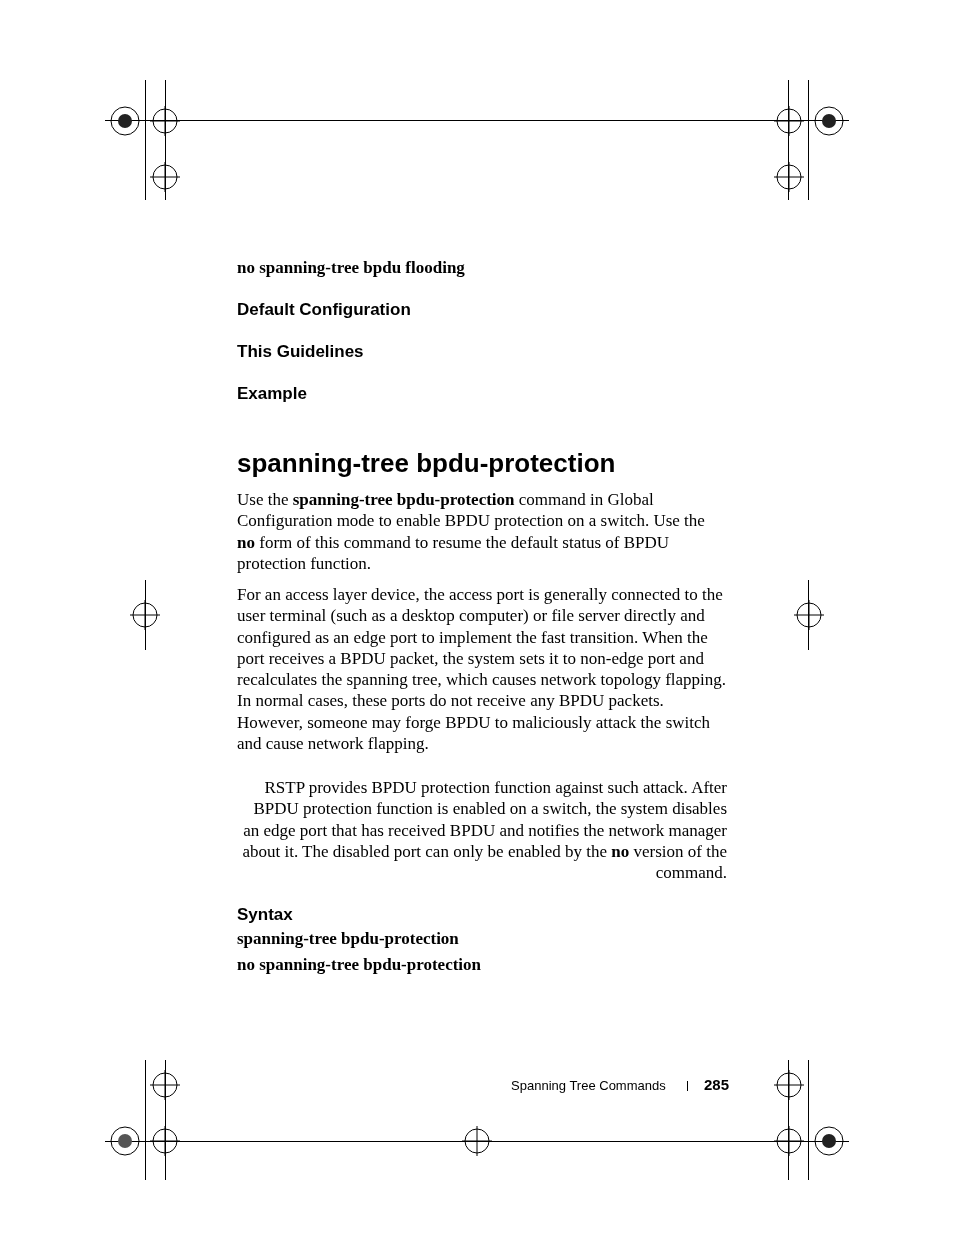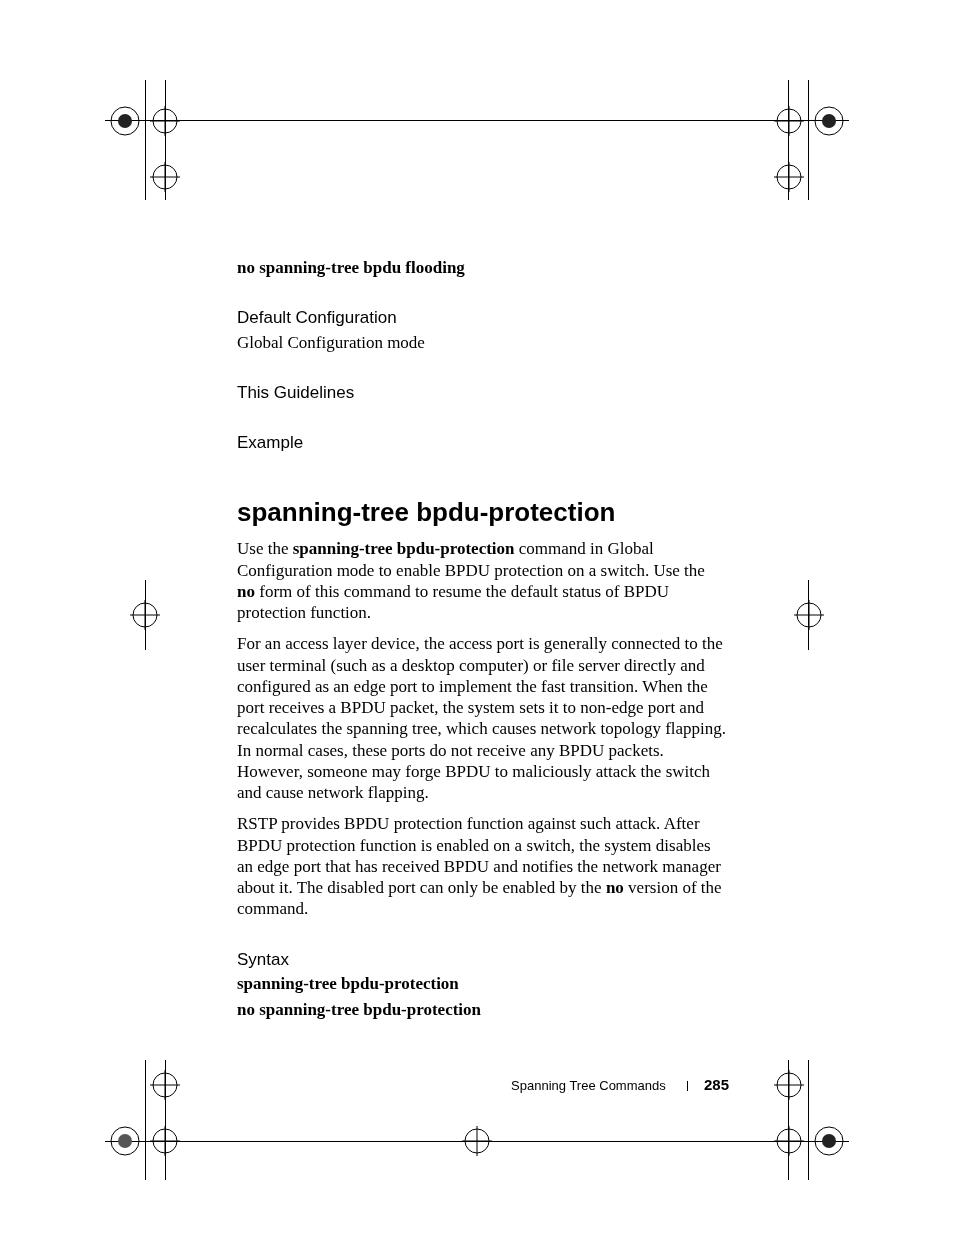--- a/index.html
+++ b/index.html
@@ -26,23 +26,23 @@
   }
   .body-text {
     font-size: 17px;
     line-height: 1.25;
     margin: 0 0 8px 0;
     font-weight: 400;
   }
   .body-text .bold { font-weight: 700; }
   .section-head {
     font-family: "Helvetica Neue", Arial, sans-serif;
-    font-weight: 400;
+    font-weight: 700;
     font-size: 17px;
-    margin: 30px 0 4px 0;
+    margin: 22px 0 4px 0;
   }
   .topic-head {
     font-family: "Helvetica Neue", Arial, sans-serif;
     font-weight: 700;
     font-size: 26px;
     margin: 44px 0 10px 0;
     letter-spacing: 0px;
   }
   .first-head { margin-top: 0; }
   .syntax-line {
@@ -220,35 +220,34 @@
         </svg>
     </div>
   </div>
 
   <div class="content">
 
     <p class="syntax-line first-head">no spanning-tree bpdu flooding</p>
 
     <h3 class="section-head">Default Configuration</h3>
 
-    <p class="body-text">Global Configuration mode</p>
 
     <h3 class="section-head">This Guidelines</h3>
 
     <h3 class="section-head">Example</h3>
 
     <h2 class="topic-head">spanning-tree bpdu-protection</h2>
 
     <p class="body-text">
       <span>Use the </span><span class="bold">spanning-tree bpdu-protection</span><span> command in Global Configuration mode to enable BPDU protection on a switch. Use the </span><span class="bold">no</span><span> form of this command to resume the default status of BPDU protection function.</span>
     </p>
 
     <p class="body-text" style="margin-top:10px;">For an access layer device, the access port is generally connected to the user terminal (such as a desktop computer) or file server directly and configured as an edge port to implement the fast transition. When the port receives a BPDU packet, the system sets it to non-edge port and recalculates the spanning tree, which causes network topology flapping. In normal cases, these ports do not receive any BPDU packets. However, someone may forge BPDU to maliciously attack the switch and cause network flapping.</p>
 
-    <p class="body-text" style="margin-top:10px;">
+    <p class="body-text" style="margin-top:23px;text-align:right;">
       <span>RSTP provides BPDU protection function against such attack. After BPDU protection function is enabled on a switch, the system disables an edge port that has received BPDU and notifies the network manager about it. The disabled port can only be enabled by the </span><span class="bold">no</span><span> version of the command.</span>
     </p>
 
     <h3 class="section-head">Syntax</h3>
     <p class="syntax-line">spanning-tree bpdu-protection</p>
     <p class="syntax-line">no spanning-tree bpdu-protection</p>
 
   </div>
 
   <div class="footer">

